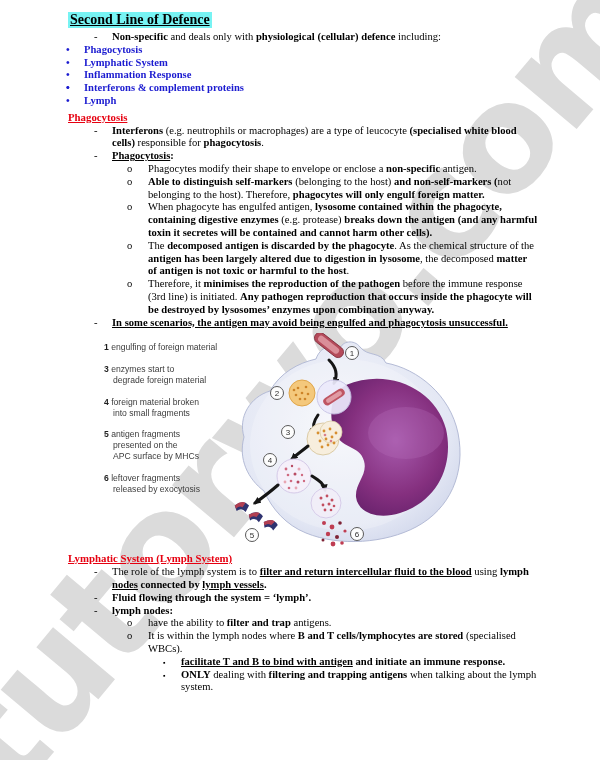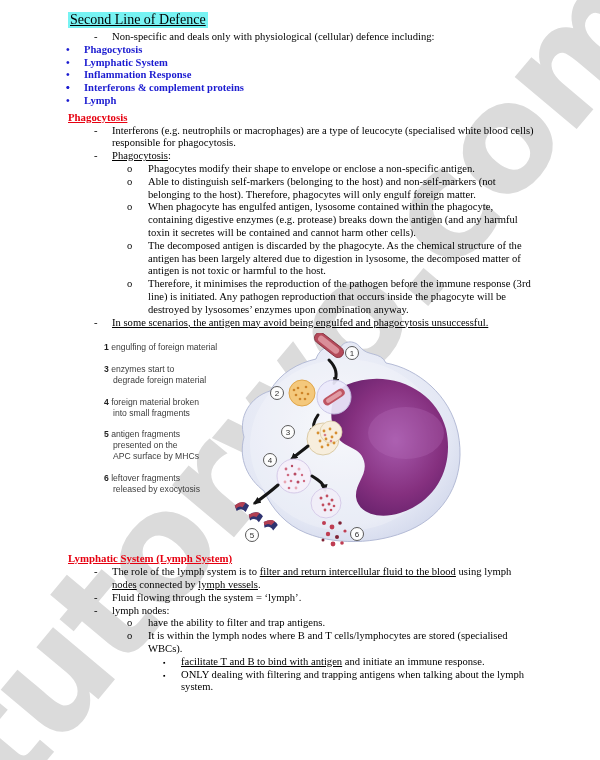--- a/index.html
+++ b/index.html
@@ -9,29 +9,29 @@
   }
   .watermark{
     position:absolute;left:50%;top:50%;width:1060px;text-align:center;
     transform:translate(-50%,-50%) rotate(-50deg);
     font-family:"DejaVu Sans",sans-serif;font-weight:bold;font-size:148px;letter-spacing:-4px;
     color:var(--watermark_gray);z-index:0;white-space:nowrap;user-select:none;
   }
   .content{position:relative;z-index:1;}
   .title{
     display:inline-block;margin:12px 0 3px 68px;padding:0 2px;
-    font-size:14px;line-height:16px;font-weight:normal;text-decoration:underline;
+    font-size:14px;line-height:16px;font-weight:bold;text-decoration:underline;
     background:var(--highlight);
   }
   .line{position:relative;padding-right:62px;}
   .line .mk{position:absolute;}
   .l1{padding-left:112px}.l1 > .mk{left:94px}
   .l2{padding-left:148px}.l2 > .mk{left:127px}
   .l3{padding-left:181px}.l3 > .mk{left:163px;font-size:7px;top:1px}
-  .b{font-weight:normal}
+  .b{font-weight:bold}
   .u{text-decoration:underline}
   .bullets{margin:0;padding:0;list-style:none;color:var(--bullet_blue);font-weight:bold;}
   .bullets li{position:relative;padding-left:84px;}
   .bullets li .mk{position:absolute;left:66px;}
   .red-h{margin:3px 0 1px 68px;font-size:10.8px;font-weight:bold;
     color:var(--heading_red);text-decoration:underline;line-height:12.8px;}
   .figure{position:relative;height:216px;margin:4px 0 2px 0;}
   .fig-labels{
     position:absolute;left:104px;top:9px;width:134px;
     font-family:"Liberation Sans",sans-serif;font-size:8.6px;line-height:10.8px;color:#3c3c3c;

